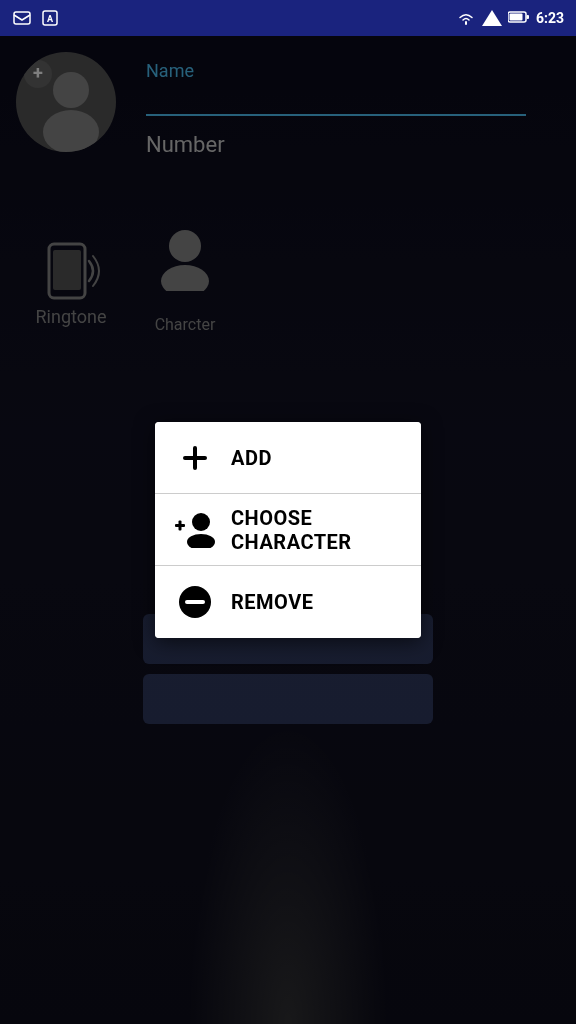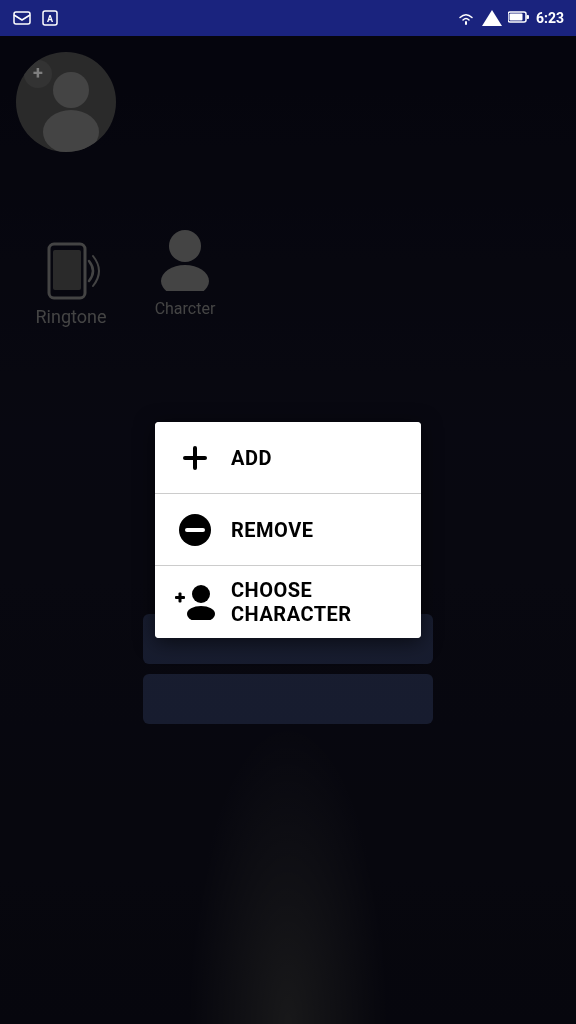--- a/index.html
+++ b/index.html
@@ -125,21 +125,21 @@
       top: 190px;
       left: 150px;
       display: flex;
       gap: 80px;
     }
 
     .char-item {
       display: flex;
       flex-direction: column;
       align-items: center;
-      gap: 8px;
+      gap: 24px;
     }
 
     .char-label {
       color: #888;
       font-size: 16px;
     }
 
     
     .modal-overlay {
       position: absolute;
@@ -251,20 +251,25 @@
 
         <circle cx="22" cy="22" r="14" fill="#666"></circle>
         <text x="22" y="27" text-anchor="middle" fill="white" font-size="18" font-weight="bold">+</text>
 
         <circle cx="55" cy="38" r="18" fill="#888"></circle>
         <ellipse cx="55" cy="80" rx="28" ry="22" fill="#888"></ellipse>
       </svg>
     </div>
   </div>
 
+  <div class="form-section">
+    <div class="field-label">Name</div>
+    <input class="field-input" type="text" value="" style="">
+    <div class="number-label">Number</div>
+  </div>
 
   <div class="ringtone-section">
 
     <svg width="80" height="70" viewBox="0 0 80 70">
 
       <rect x="18" y="8" width="36" height="54" rx="5" fill="none" stroke="#888" stroke-width="3"></rect>
       <rect x="22" y="14" width="28" height="40" rx="2" fill="#555"></rect>
 
       <path d="M58 25 Q66 35 58 45" stroke="#888" stroke-width="2.5" fill="none" stroke-linecap="round"></path>
       <path d="M62 20 Q74 35 62 50" stroke="#888" stroke-width="2" fill="none" stroke-linecap="round"></path>
@@ -299,38 +304,38 @@
           <svg width="32" height="32" viewBox="0 0 32 32">
             <rect x="4" y="14" width="24" height="4" rx="2" fill="#000"></rect>
             <rect x="14" y="4" width="4" height="24" rx="2" fill="#000"></rect>
           </svg>
         </div>
         <span class="modal-label">ADD</span>
       </div>
 
       <div class="modal-item">
         <div class="modal-icon">
+          <svg width="40" height="36" viewBox="0 0 40 36">
+
+            <rect x="0" y="12" width="10" height="3" rx="1" fill="#000"></rect>
+            <rect x="3.5" y="8.5" width="3" height="10" rx="1" fill="#000"></rect>
+
+            <circle cx="26" cy="10" r="9" fill="#000"></circle>
+            <ellipse cx="26" cy="30" rx="14" ry="8" fill="#000"></ellipse>
+          </svg>
+        </div>
+        <span class="modal-label">CHOOSE CHARACTER</span>
+      </div>
+
+      <div class="modal-item">
+        <div class="modal-icon">
           <svg width="36" height="36" viewBox="0 0 36 36">
             <circle cx="18" cy="18" r="16" fill="#000"></circle>
             <rect x="8" y="16" width="20" height="4" rx="2" fill="white"></rect>
           </svg>
         </div>
         <span class="modal-label">REMOVE</span>
       </div>
 
-      <div class="modal-item">
-        <div class="modal-icon">
-          <svg width="40" height="36" viewBox="0 0 40 36">
-
-            <rect x="0" y="12" width="10" height="3" rx="1" fill="#000"></rect>
-            <rect x="3.5" y="8.5" width="3" height="10" rx="1" fill="#000"></rect>
-
-            <circle cx="26" cy="10" r="9" fill="#000"></circle>
-            <ellipse cx="26" cy="30" rx="14" ry="8" fill="#000"></ellipse>
-          </svg>
-        </div>
-        <span class="modal-label">CHOOSE CHARACTER</span>
-      </div>
-
     </div>
   </div>
 
 </div>
 
 </body></html>

